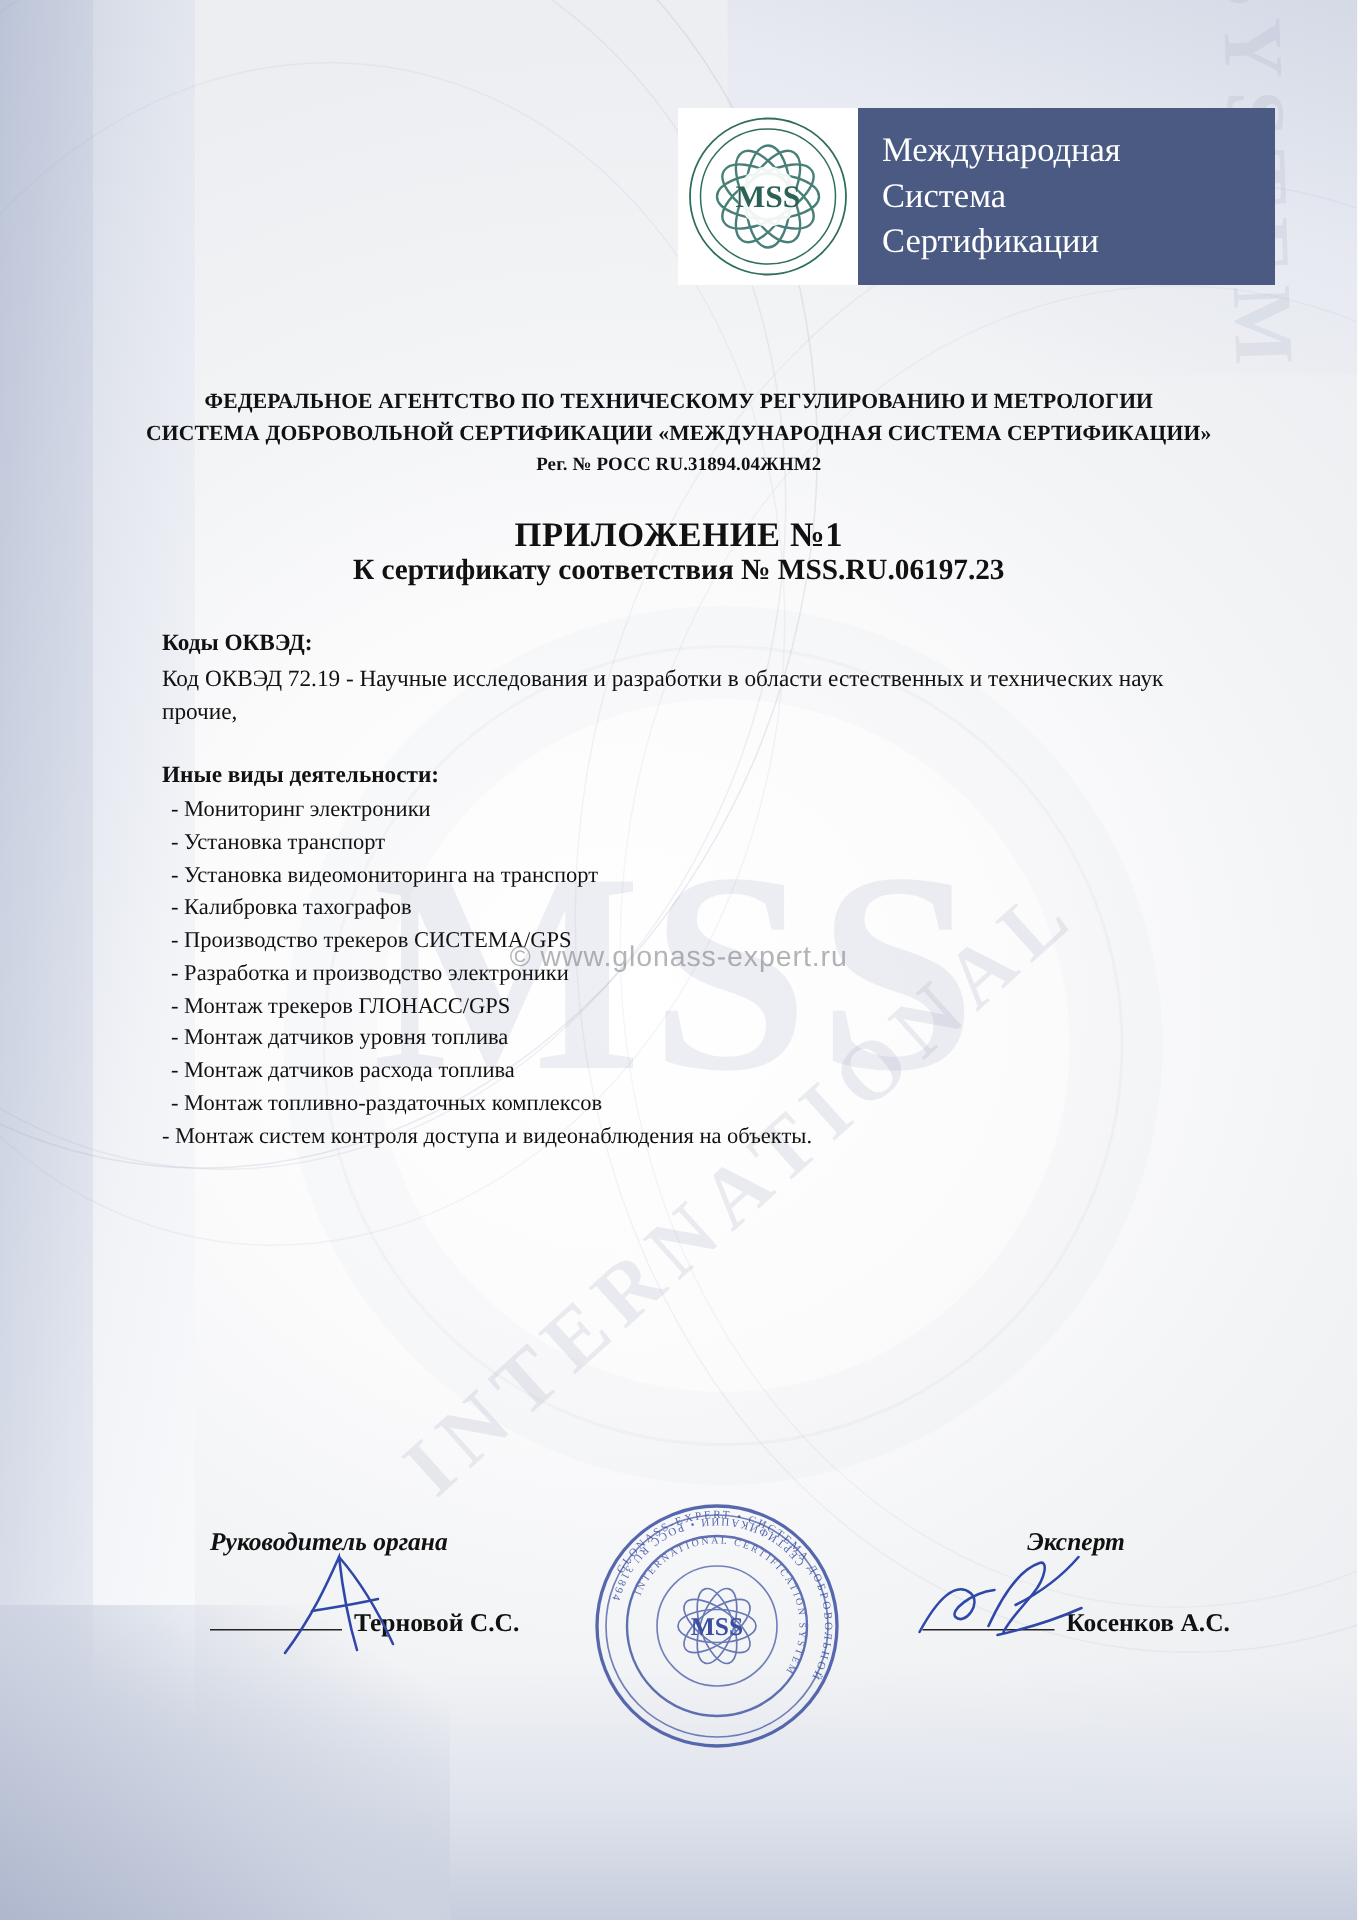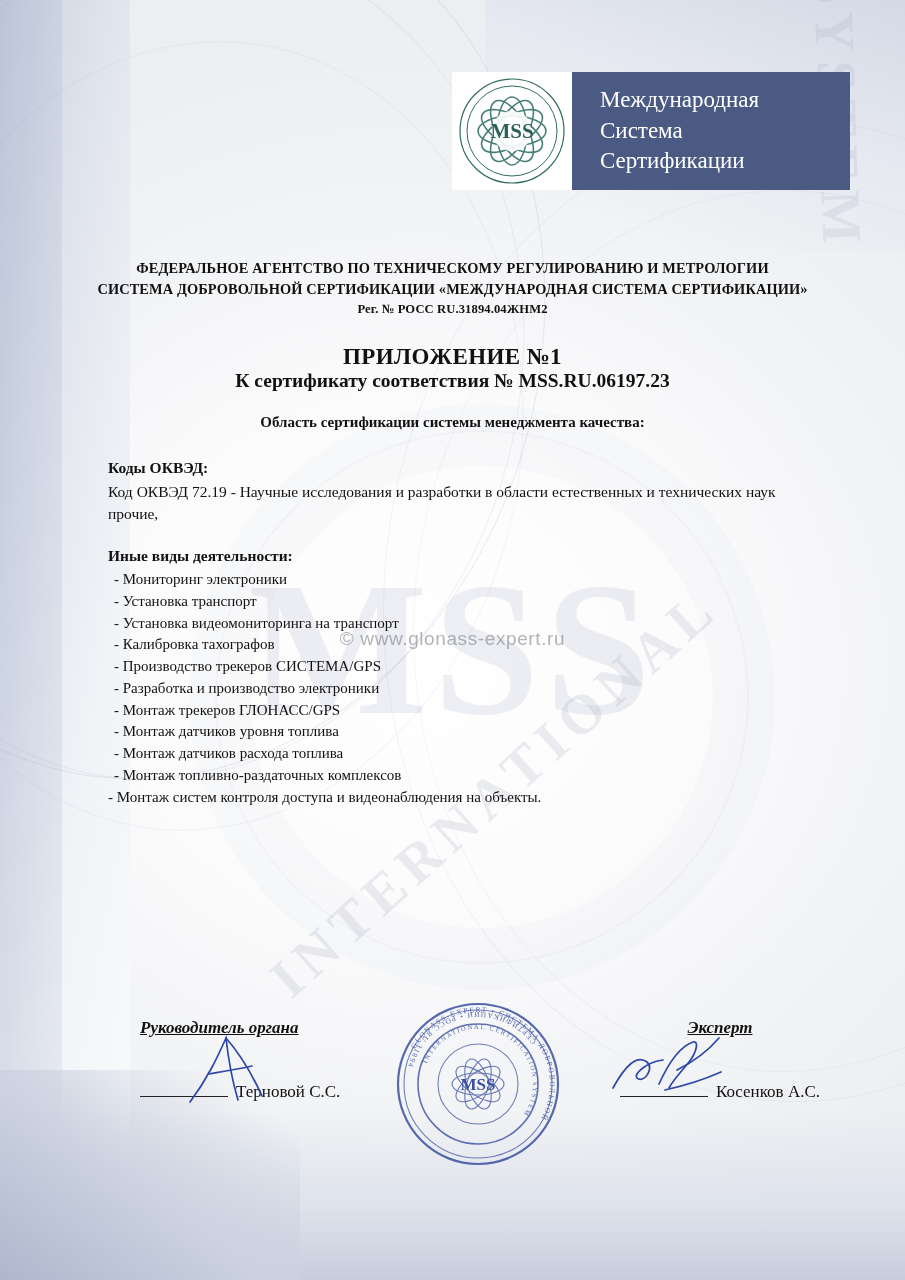--- a/index.html
+++ b/index.html
@@ -133,21 +133,21 @@
   .logo-emblem .seal {
     position: relative;
     width: 108px; height: 108px;
   }
   .logo-emblem .seal svg { display: block; }
   .logo-text {
     color: #ffffff;
     font-family: "Liberation Serif", serif;
     font-size: 23px;
     line-height: 1.32;
-    padding-left: 28px;
+    padding-left: 16px;
   }
 
   
   .content {
     position: absolute;
     left: 0; right: 0;
     top: 258px;
   }
   .agency {
     text-align: center;
@@ -224,25 +224,24 @@
     height: 110px;
   }
   .sign {
     position: absolute;
     font-family: "Liberation Serif", serif;
   }
   .sign .role {
     font-weight: bold;
     font-style: italic;
     font-size: 17px;
-    text-decoration: underline;
   }
   .sign .line-row {
-    margin-top: 44px;
-    font-weight: normal;
+    margin-top: 34px;
+    font-weight: bold;
     font-size: 17px;
     white-space: nowrap;
   }
   .sig-line {
     display: inline-block;
     width: 88px;
     border-bottom: 1.4px solid #222;
     height: 13px;
     margin-right: 8px;
   }
@@ -312,21 +311,20 @@
 
   <div class="content">
     <div class="agency">
       <div>ФЕДЕРАЛЬНОЕ АГЕНТСТВО ПО ТЕХНИЧЕСКОМУ РЕГУЛИРОВАНИЮ И МЕТРОЛОГИИ</div>
       <div>СИСТЕМА ДОБРОВОЛЬНОЙ СЕРТИФИКАЦИИ «МЕЖДУНАРОДНАЯ СИСТЕМА СЕРТИФИКАЦИИ»</div>
       <div class="reg">Рег. № РОСС RU.31894.04ЖНМ2</div>
     </div>
 
     <div class="title1">ПРИЛОЖЕНИЕ №1</div>
     <div class="title2">К сертификату соответствия № MSS.RU.06197.23</div>
-    <div class="title3">Область сертификации системы менеджмента качества:</div>
 
     <div class="body-area">
       <div class="label-bold">Коды ОКВЭД:</div>
       <div class="okved-text">Код ОКВЭД 72.19 - Научные исследования и разработки в области естественных и технических наук прочие,</div>
 
       <div class="section-gap"></div>
 
       <div class="label-bold">Иные виды деятельности:</div>
       <ul class="activities">
         <li>- Мониторинг электроники</li>

